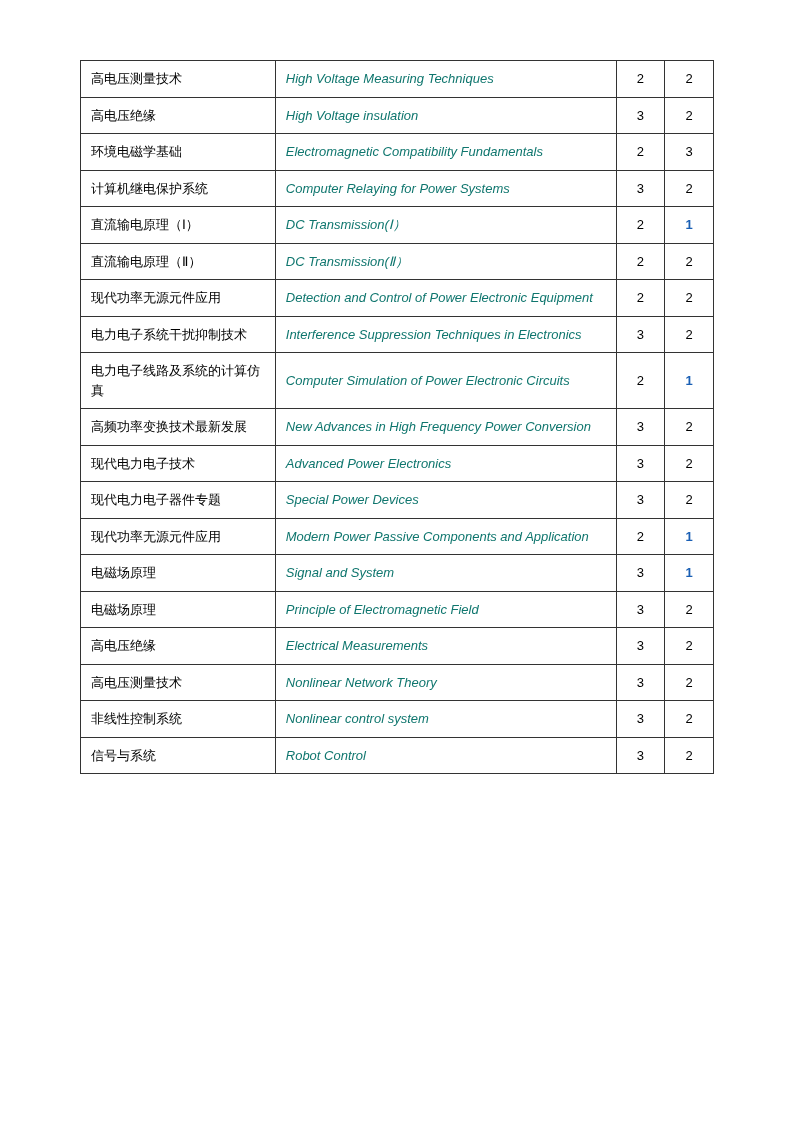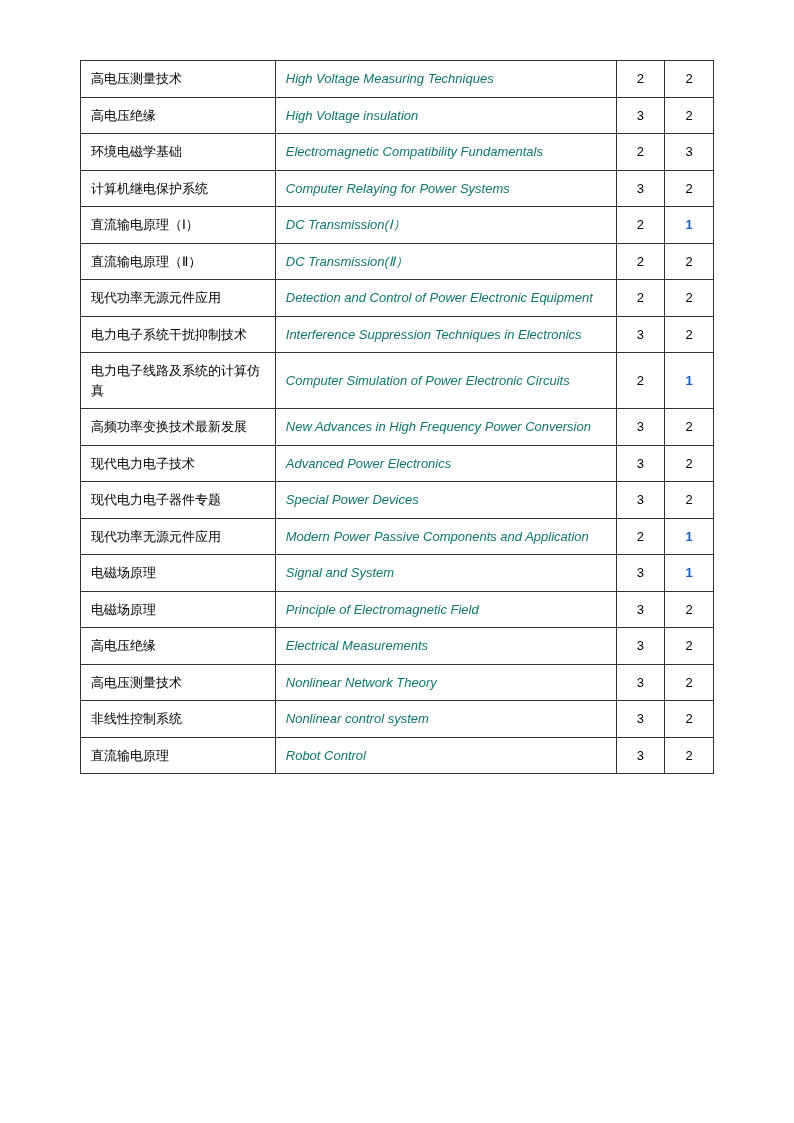--- a/index.html
+++ b/index.html
@@ -154,19 +154,19 @@
         <td class="td-num">3</td>
         <td class="td-num">2</td>
       </tr>
       <tr>
         <td class="td-chinese">非线性控制系统</td>
         <td class="td-english">Nonlinear control system</td>
         <td class="td-num">3</td>
         <td class="td-num">2</td>
       </tr>
       <tr>
-        <td class="td-chinese">直流输电原理</td>
+        <td class="td-chinese">信号与系统</td>
         <td class="td-english">Robot Control</td>
         <td class="td-num">3</td>
         <td class="td-num">2</td>
       </tr>
     </tbody>
 </table>
 
 </body></html>

